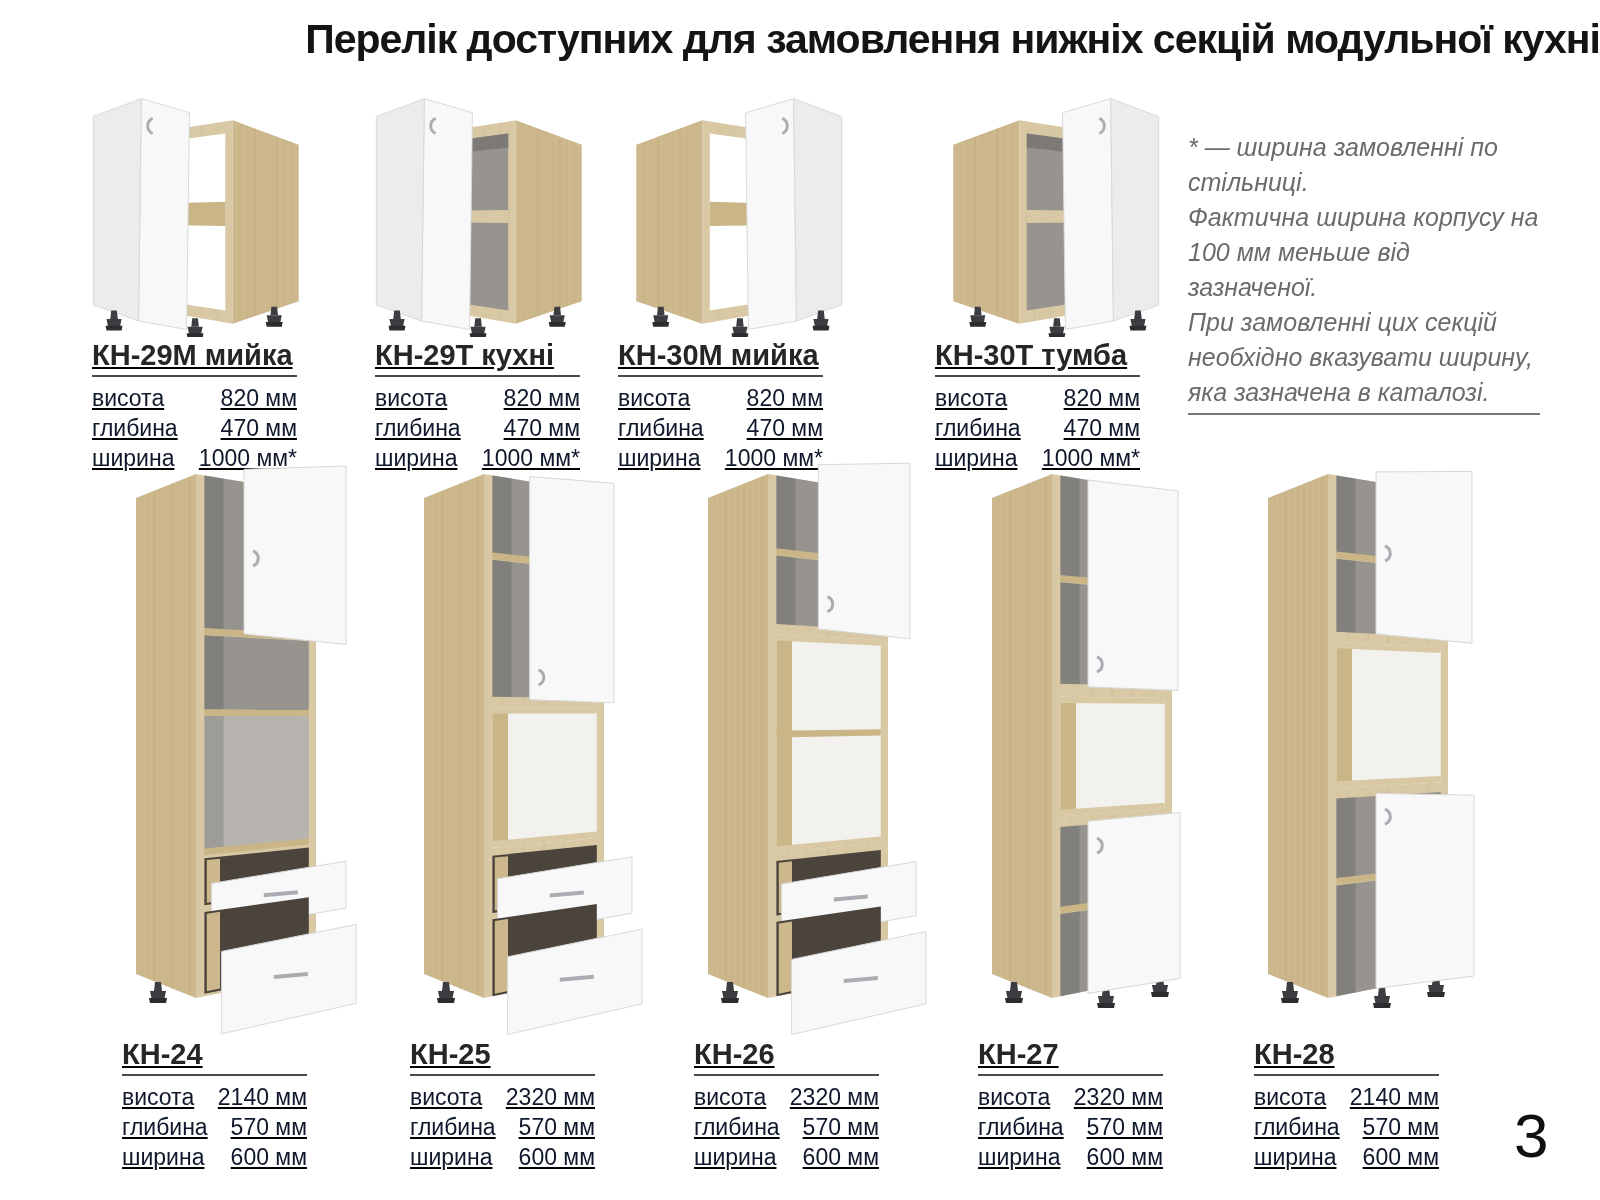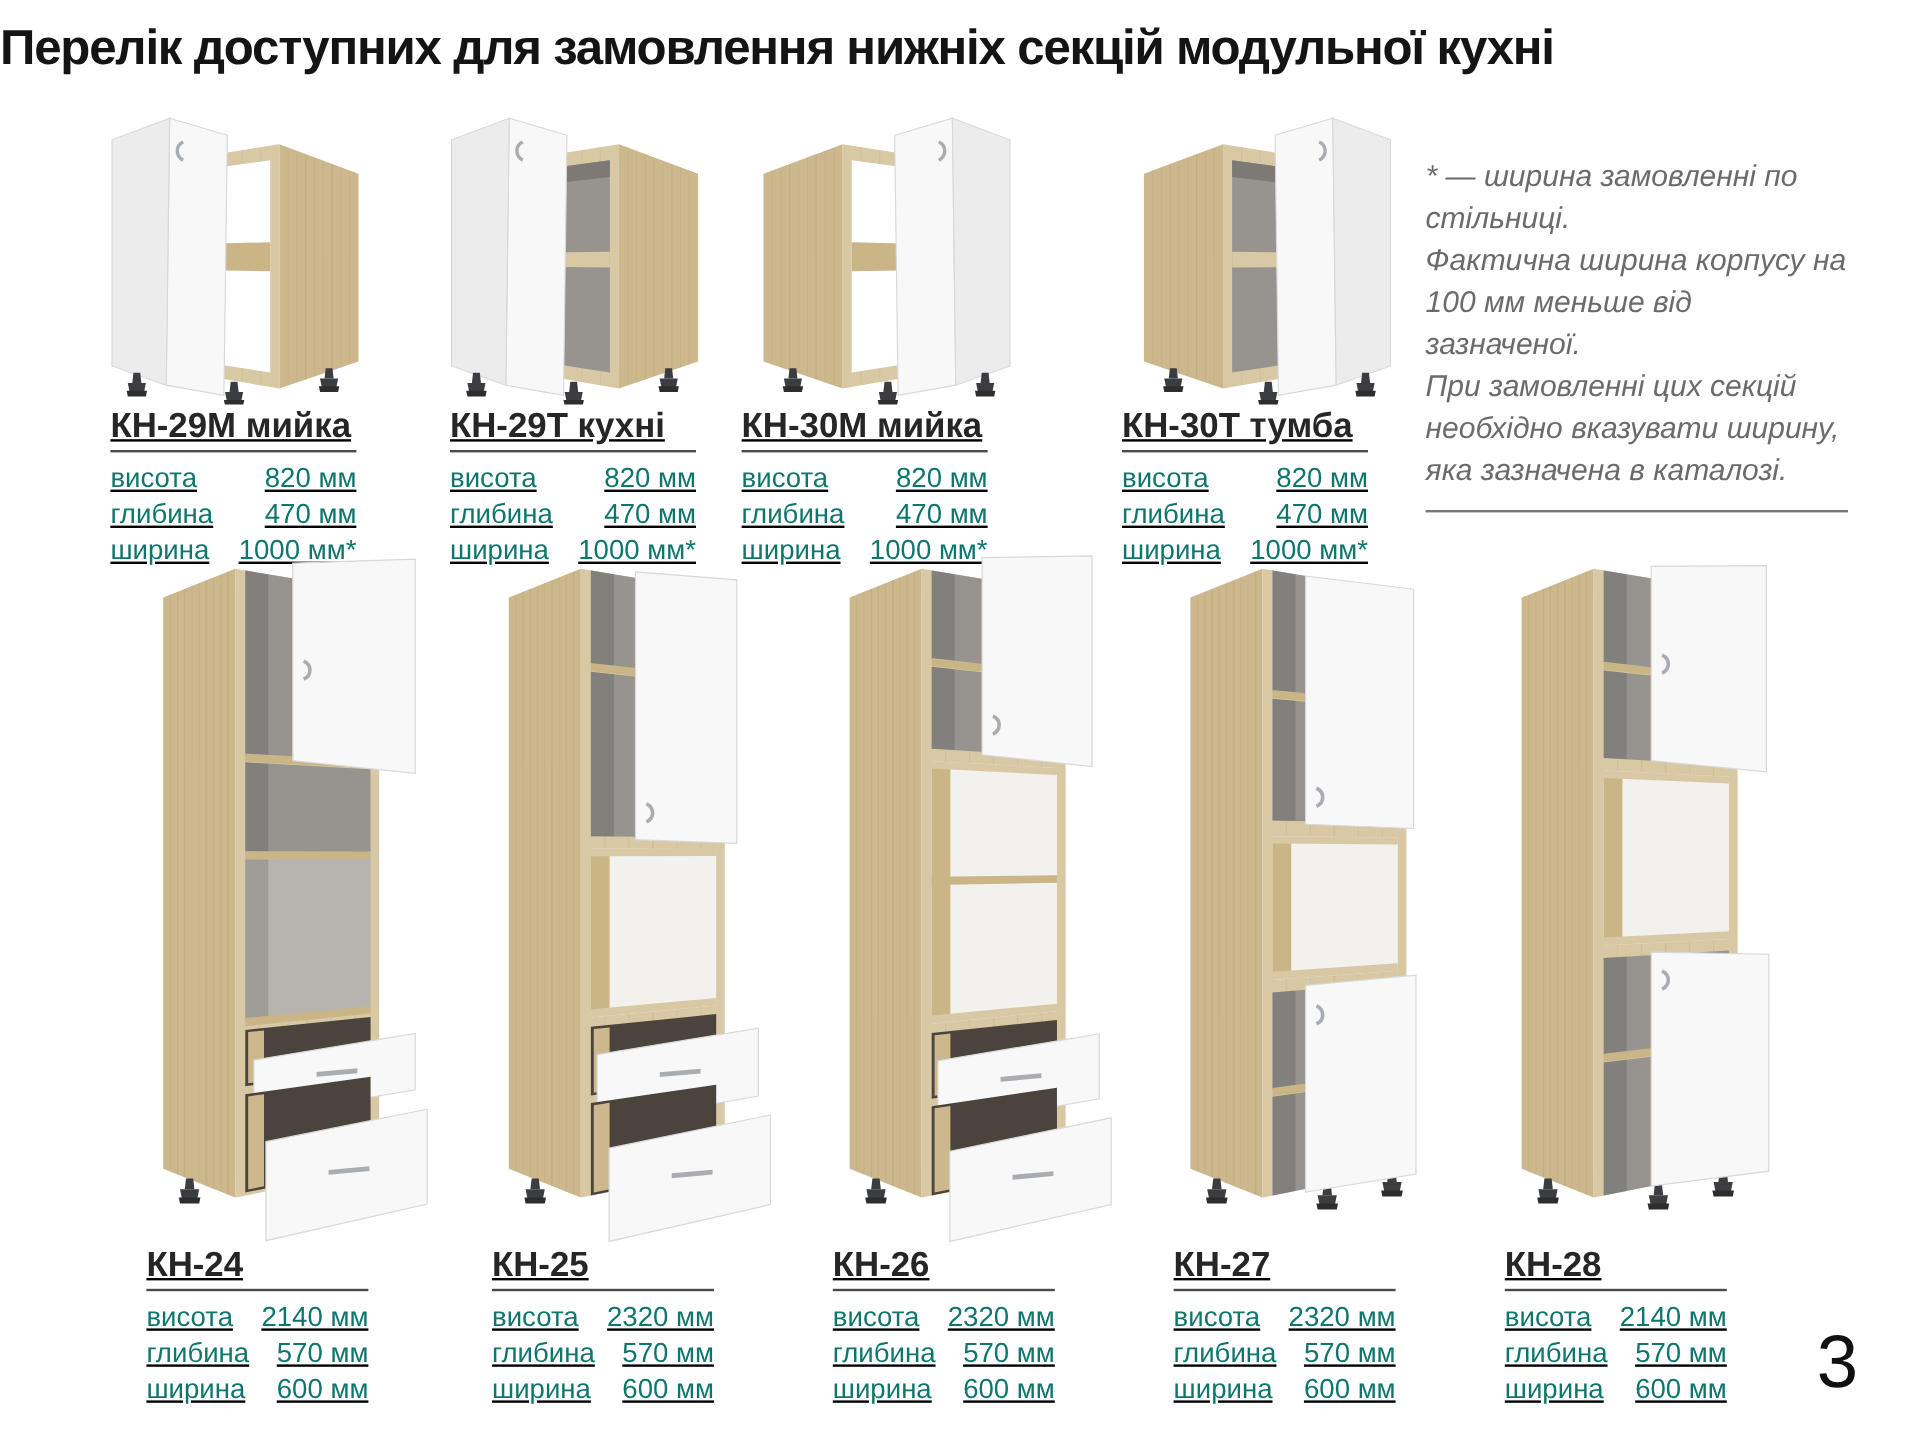--- a/index.html
+++ b/index.html
@@ -1,39 +1,39 @@
 <!DOCTYPE html>
 <html><head>
 <meta charset="utf-8">
 <style>
   html,body{margin:0;padding:0;}
   body{
     width:1600px;height:1200px;position:relative;background:#ffffff;
     font-family:"Liberation Sans",sans-serif;overflow:hidden;
   }
   .title{
-    position:absolute;top:16px;left:0;width:1600px;text-align:left;
+    position:absolute;top:16px;left:0;width:1600px;text-align:right;
     font-size:41px;font-weight:700;color:#141414;letter-spacing:-1px;
   }
   .card{position:absolute;}
   .top-card{top:92px;width:256px;}
   .tall-card{top:456px;width:288px;}
   .cab-img{display:block;}
   .label-block{margin-top:2px;text-decoration:underline;}
   .top-card .label-block{width:205px;padding-left:10px;}
   .tall-card .label-block{width:185px;padding-left:22px;}
   .model{font-size:29px;font-weight:700;color:#262626;white-space:nowrap;}
   .rule{height:0;border-bottom:2px solid #4a4a4a;margin:3px 0 7px 0;}
-  .spec{display:flex;font-size:23px;color:#0f766e;line-height:1.3;}
+  .spec{display:flex;font-size:23px;color:#0f172a;line-height:1.3;}
   .spec .sv{margin-left:auto;text-align:right;}
   .note{
     position:absolute;left:1188px;top:130px;width:352px;
     font-style:italic;font-size:25px;color:#6b6b6b;line-height:1.4;
   }
-  .note .note-underline{border-bottom:2px solid #787878;padding-bottom:15px;}
+  .note .note-underline{border-bottom:2px solid #787878;padding-bottom:3px;}
   .pagenum{position:absolute;left:1514px;top:1100px;font-size:62px;color:#101010;}
 </style>
 </head>
 <body>
 
 <div class="title">Перелік доступних для замовлення нижніх секцій модульної кухні</div>
 
 <div class="card top-card" style="left:82px">
   <svg class="cab-img" width="245" height="245" viewBox="0 0 260 260">
       <g transform="translate(260,0) scale(-1,1)">

